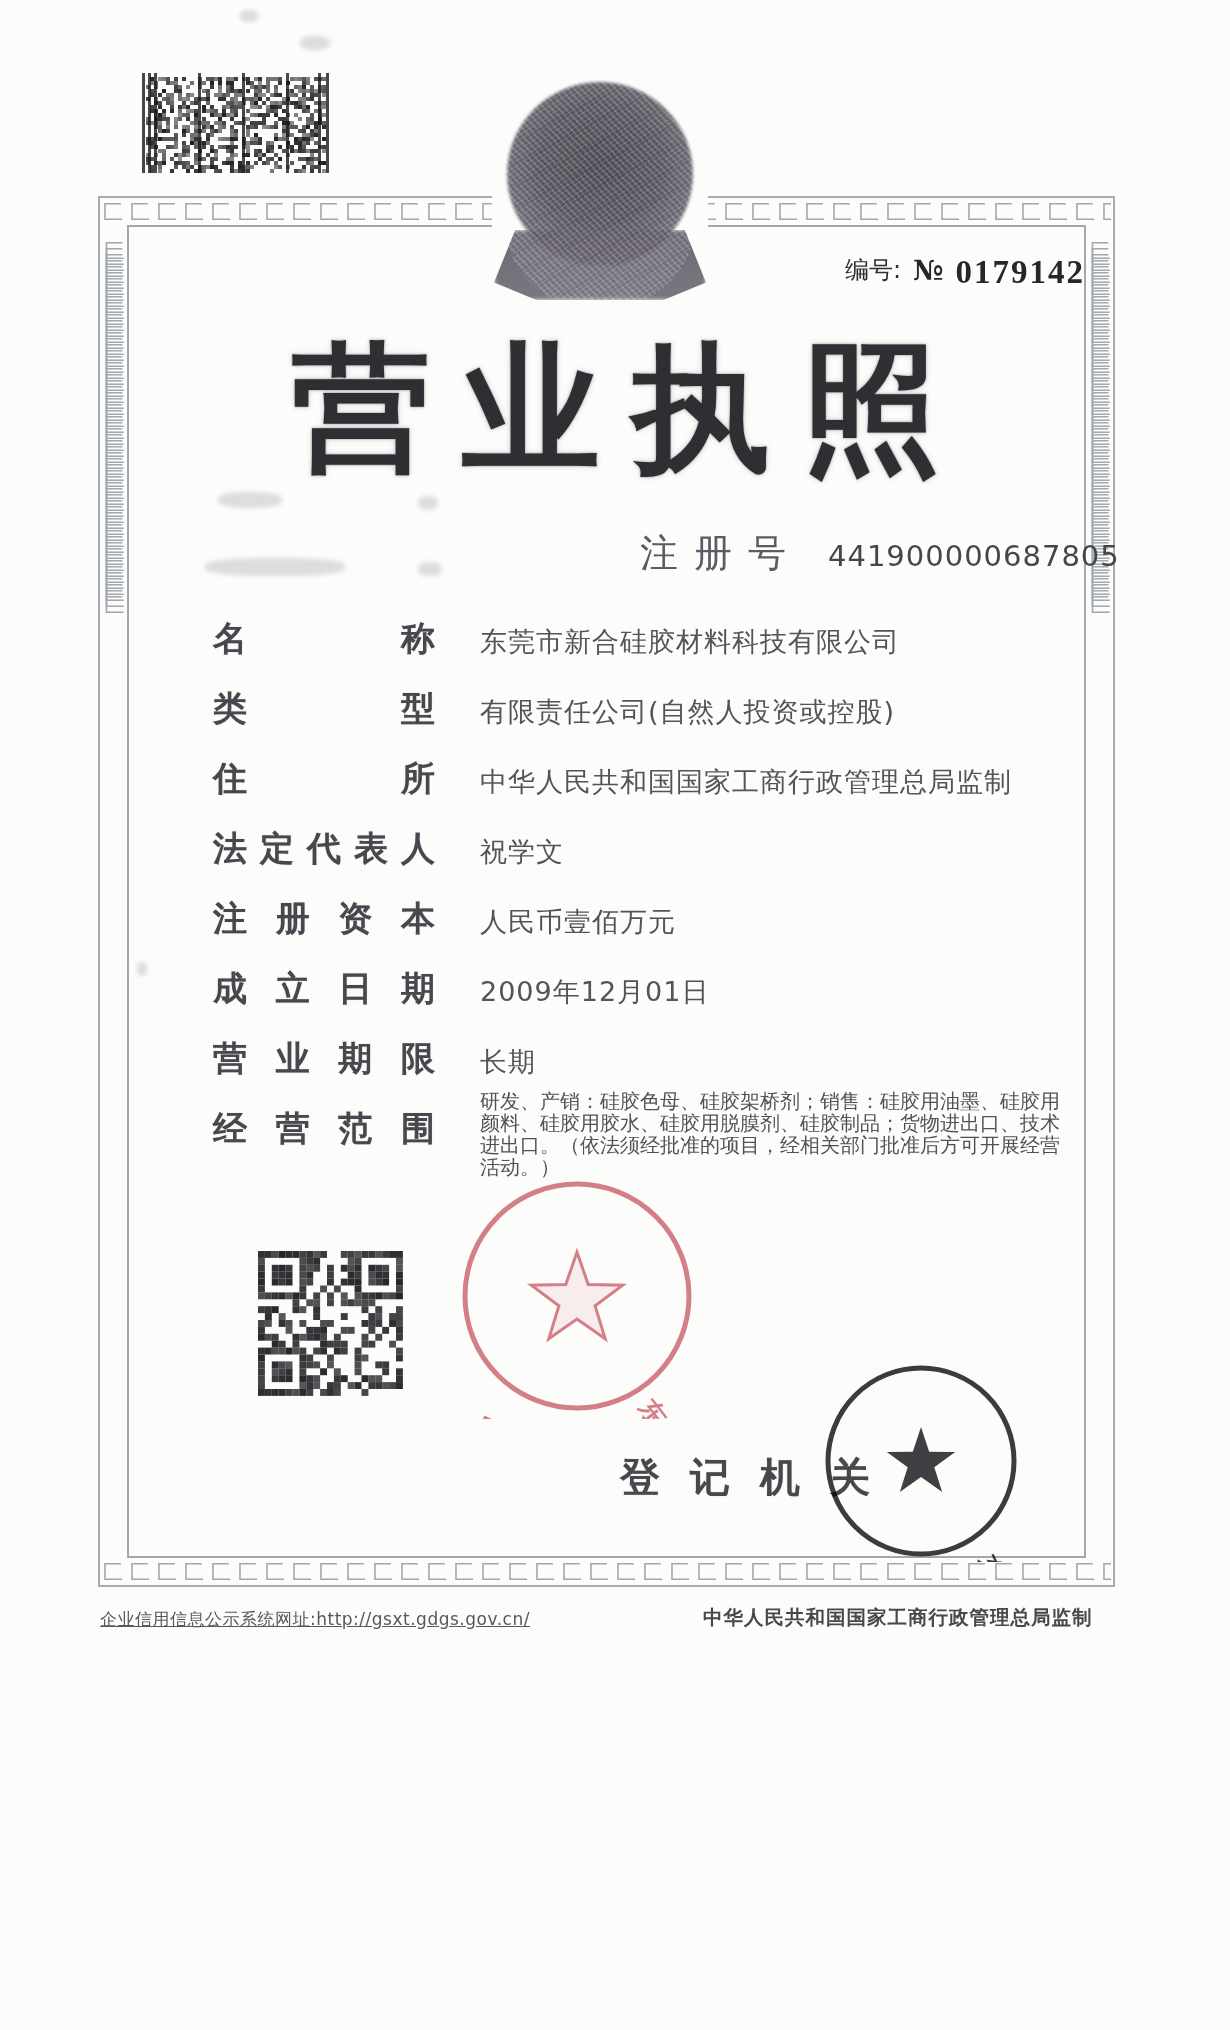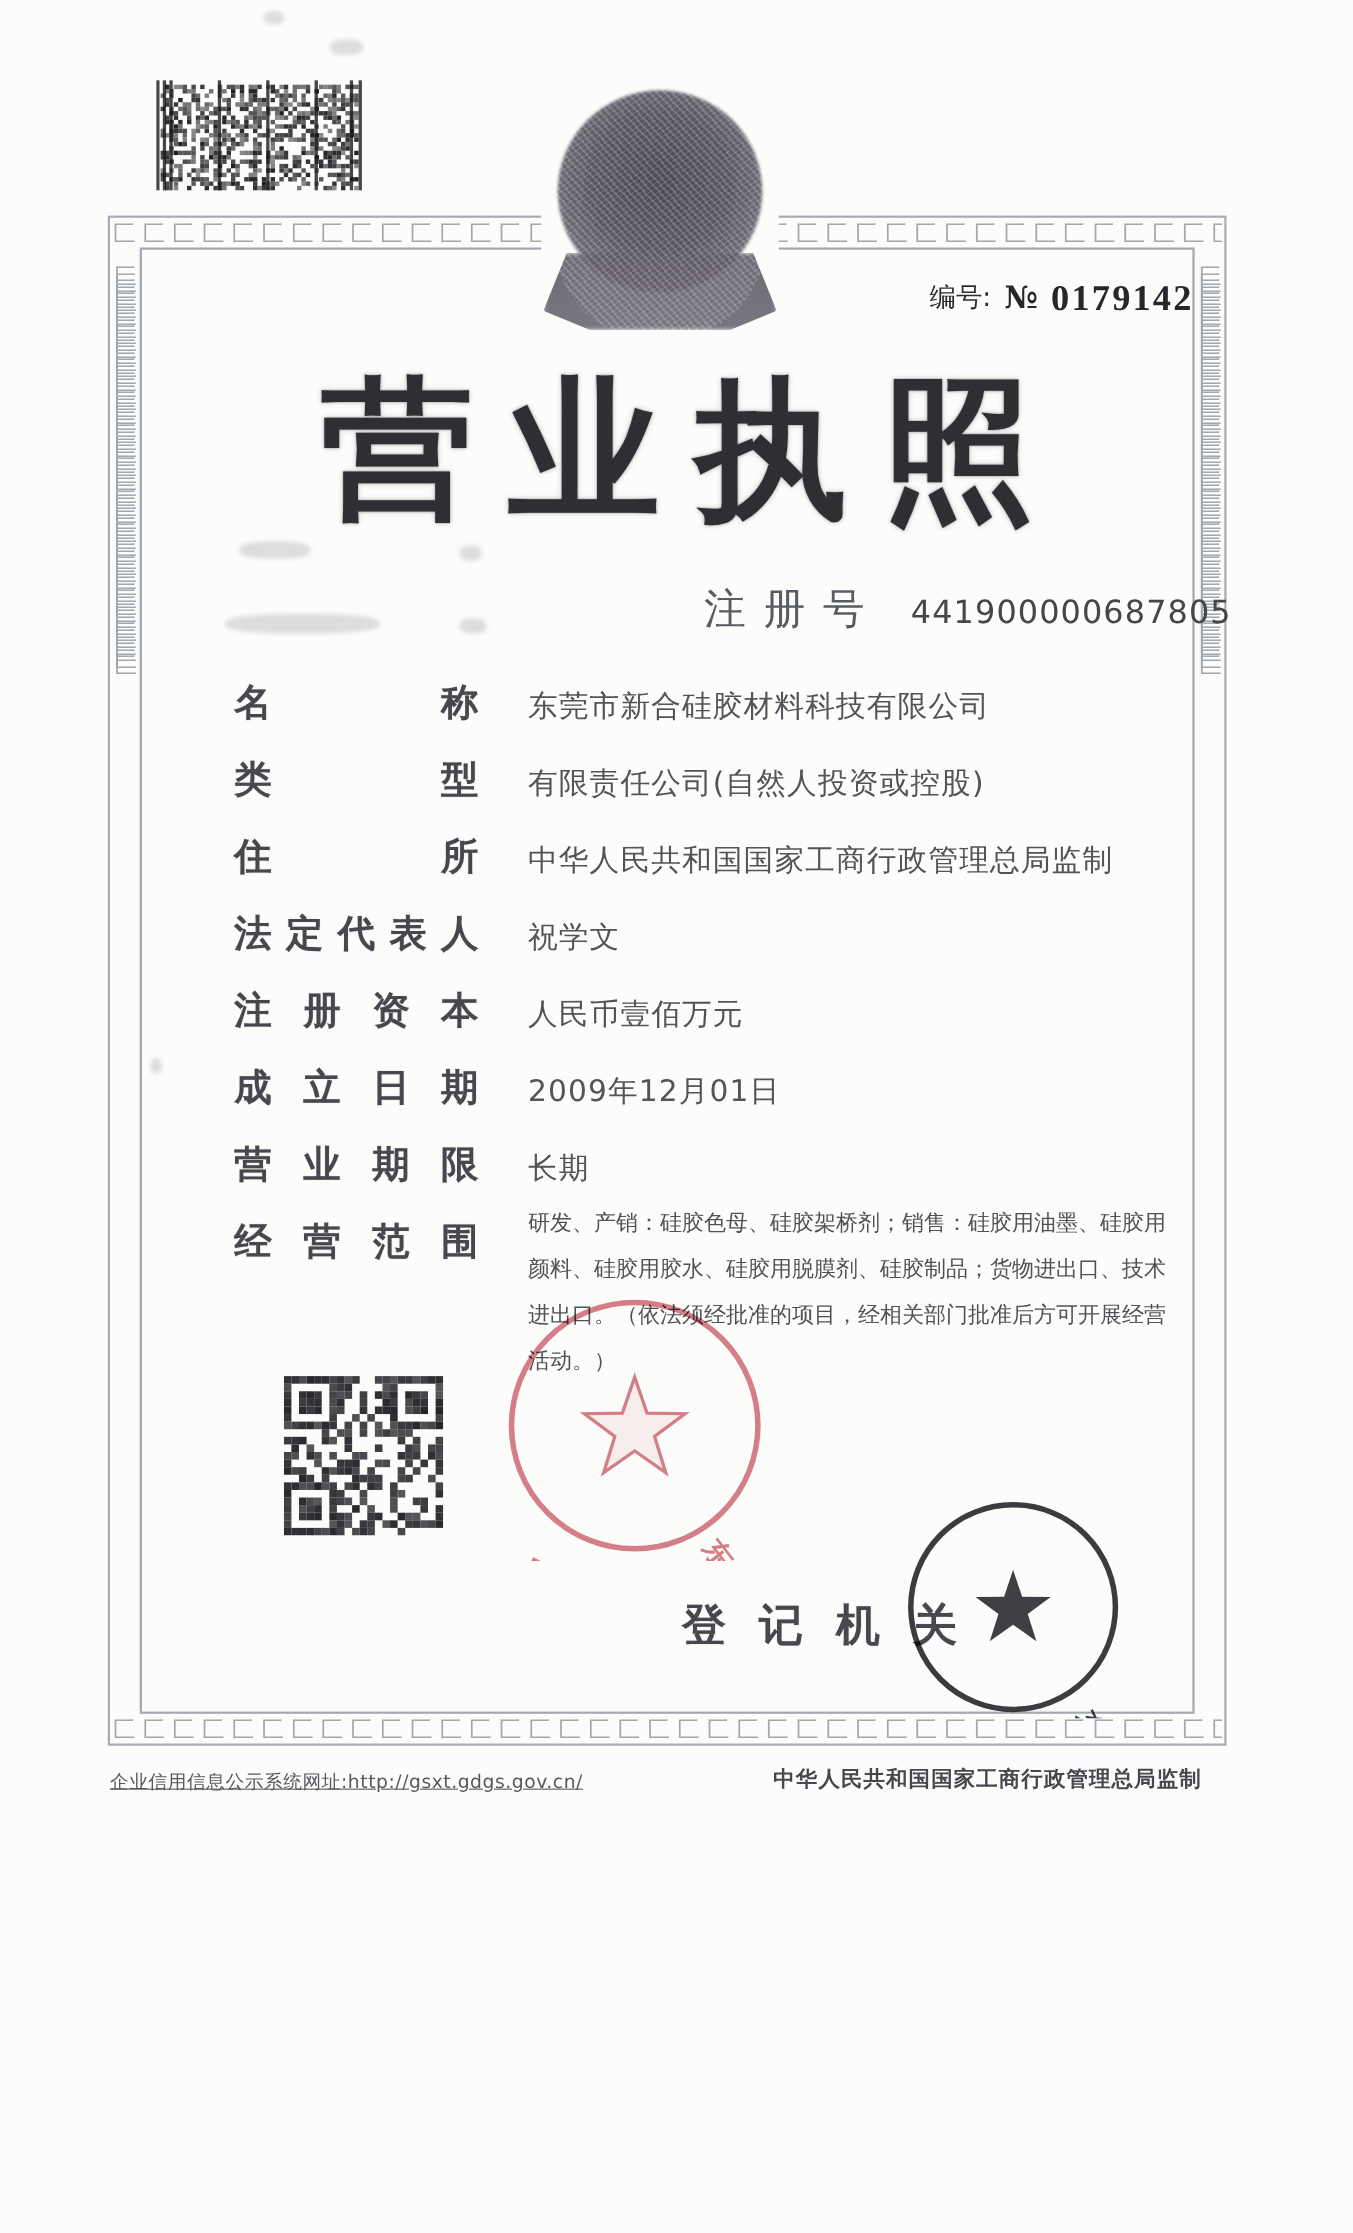--- a/index.html
+++ b/index.html
@@ -42,21 +42,21 @@
   .reg{position:absolute;left:640px;top:528px;display:flex;align-items:baseline;gap:26px;}
   .reg-label{font-size:38px;letter-spacing:16px;color:#595c62;}
   .reg-value{font-size:29px;color:#44464b;letter-spacing:1px;}
 
   
   .fields{position:absolute;left:213px;top:616px;width:868px;}
   .field-row{position:relative;height:70px;}
   .f-label{position:absolute;left:0;top:0;width:222px;display:flex;justify-content:space-between;
            font-size:34px;font-weight:600;color:#46484d;text-shadow:0 0 1px rgba(70,72,77,.4);}
   .f-value{position:absolute;left:267px;top:8px;font-size:27px;color:#515459;letter-spacing:1px;white-space:nowrap;}
-  .field-row.scope .f-value{top:-16px;width:594px;white-space:normal;font-size:20px;line-height:42px;letter-spacing:0;font-weight:500;color:#4e5156;}
+  .field-row.scope .f-value{top:-16px;width:594px;white-space:normal;font-size:20px;line-height:22px;letter-spacing:0;font-weight:500;color:#4e5156;}
 
   
   .qr{position:absolute;left:258px;top:1251px;width:145px;height:145px;}
   .registrar{position:absolute;left:620px;top:1450px;font-size:40px;font-weight:600;letter-spacing:30px;
              color:#46484d;white-space:nowrap;text-shadow:0 0 1px rgba(70,72,77,.4);}
   .date-row{position:absolute;left:758px;top:1496px;font-size:30px;color:#3f4146;white-space:nowrap;z-index:1;}
   .date-row .yu{margin-left:10px;}
   .date-row .mu{margin-left:62px;}
   .date-row .dy{margin-left:16px;opacity:.55;}
   .date-row .du{margin-left:8px;}

